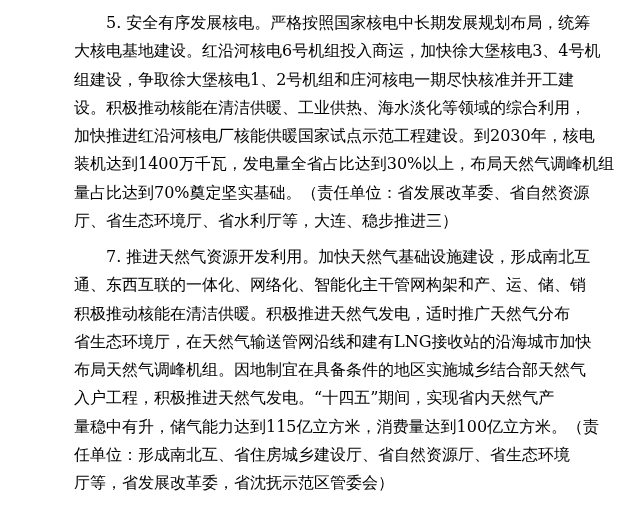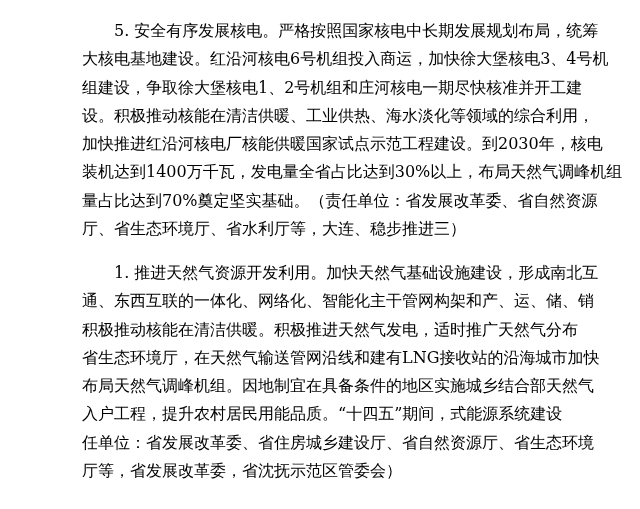--- a/index.html
+++ b/index.html
@@ -15,21 +15,21 @@
   .doc {
     box-sizing: border-box;
     padding: 1px 0 0 66px;
     width: 640px;
     font-family: "DejaVu Serif", "Liberation Serif", serif;
     font-size: 16px;
     line-height: 28.28px;
     color: #000000;
   }
   .para {
-    margin: 16px;
+    margin: 8px;
     padding: 0;
   }
   .line {
     height: 28.28px;
     white-space: nowrap;
     text-align: left;
   }
   .ind {
     text-indent: 2em;
   }
@@ -44,23 +44,24 @@
     <div class="line">大核电基地建设。红沿河核电6号机组投入商运，加快徐大堡核电3、4号机</div>
     <div class="line">组建设，争取徐大堡核电1、2号机组和庄河核电一期尽快核准并开工建</div>
     <div class="line">设。积极推动核能在清洁供暖、工业供热、海水淡化等领域的综合利用，</div>
     <div class="line">加快推进红沿河核电厂核能供暖国家试点示范工程建设。到2030年，核电</div>
     <div class="line">装机达到1400万千瓦，发电量全省占比达到30%以上，布局天然气调峰机组</div>
     <div class="line">量占比达到70%奠定坚实基础。（责任单位：省发展改革委、省自然资源</div>
     <div class="line">厅、省生态环境厅、省水利厅等，大连、稳步推进三）</div>
   </section>
 
   <section class="para">
-    <div class="line ind">1. 推进天然气资源开发利用。加快天然气基础设施建设，形成南北互</div>
+    <div class="line ind">7. 推进天然气资源开发利用。加快天然气基础设施建设，形成南北互</div>
     <div class="line">通、东西互联的一体化、网络化、智能化主干管网构架和产、运、储、销</div>
     <div class="line">积极推动核能在清洁供暖。积极推进天然气发电，适时推广天然气分布</div>
     <div class="line">省生态环境厅，在天然气输送管网沿线和建有LNG接收站的沿海城市加快</div>
     <div class="line">布局天然气调峰机组。因地制宜在具备条件的地区实施城乡结合部天然气</div>
-    <div class="line">入户工程，提升农村居民用能品质。“十四五”期间，式能源系统建设</div>
-    <div class="line">任单位：省发展改革委、省住房城乡建设厅、省自然资源厅、省生态环境</div>
+    <div class="line">入户工程，积极推进天然气发电。“十四五”期间，实现省内天然气产</div>
+    <div class="line">量稳中有升，储气能力达到115亿立方米，消费量达到100亿立方米。（责</div>
+    <div class="line">任单位：形成南北互、省住房城乡建设厅、省自然资源厅、省生态环境</div>
     <div class="line">厅等，省发展改革委，省沈抚示范区管委会）</div>
   </section>
 
 </main>
 
 </body></html>

